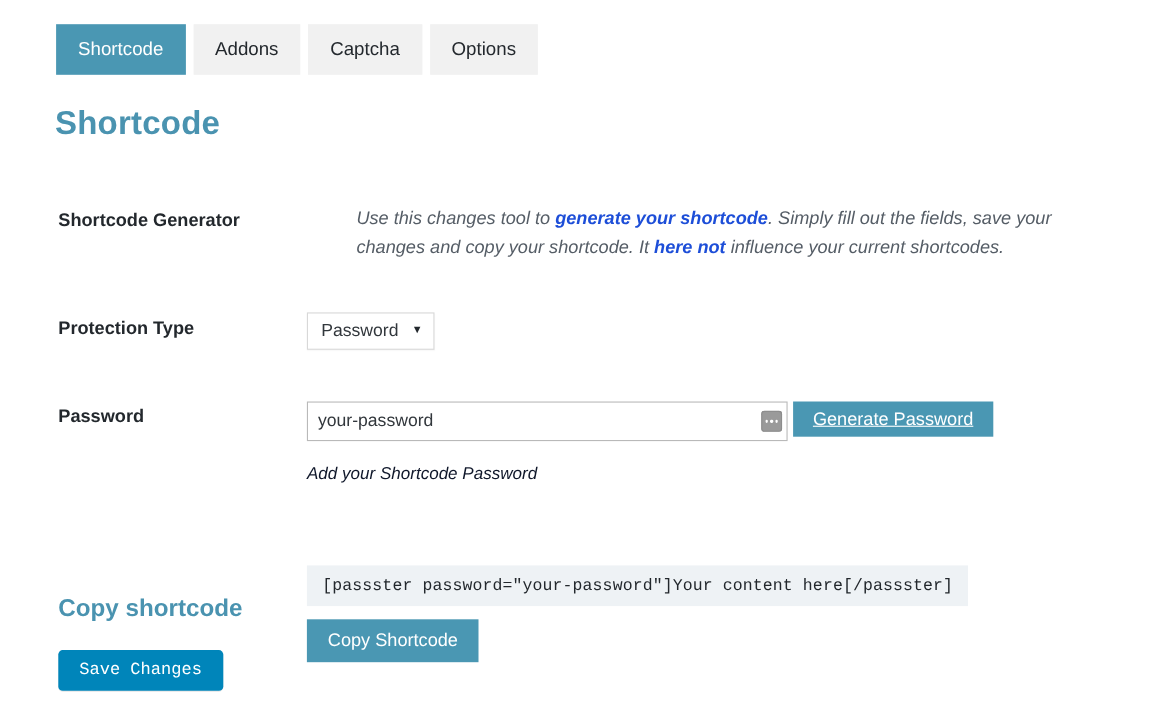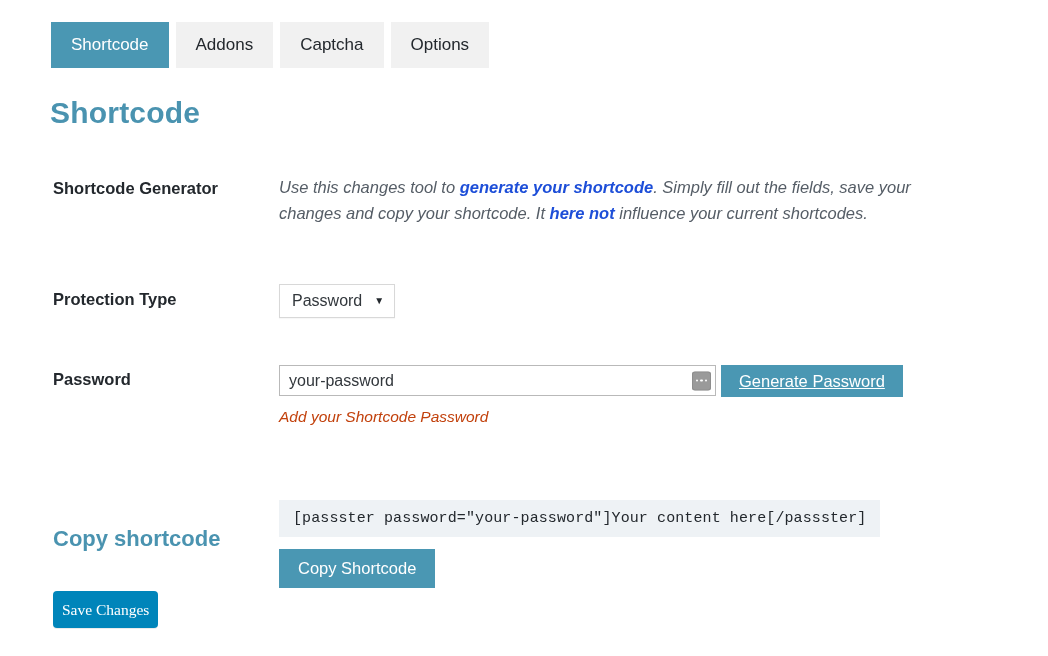--- a/index.html
+++ b/index.html
@@ -78,21 +78,21 @@
     color: #23282d;
     line-height: 1.2;
   }
   .field-label.accent {
     color: #4a93b0;
     font-weight: bold;
     font-size: 22px;
   }
 
   
-  #row-generator { top: 0px; }
+  #row-generator { top: 12px; gap: 45px; }
   #row-protection { margin-top: 58px; }
   #row-password { margin-top: 47px; }
   #row-copy { margin-top: 74px; }
 
   
   .description {
     font-style: italic;
     font-size: 16.5px;
     color: #555d66;
     line-height: 1.55;
@@ -131,21 +131,21 @@
   }
 
   
   .pw-line {
     display: flex;
     align-items: stretch;
   }
   .pw-input-wrap {
     position: relative;
     width: 437px;
-    height: 31px;
+    height: 36px;
     box-sizing: border-box;
   }
   .pw-input {
     width: 100%;
     height: 100%;
     box-sizing: border-box;
     border: 1px solid #b9b9b9;
     background: #ffffff;
     font-family: "Liberation Sans", sans-serif;
     font-size: 16px;
@@ -185,22 +185,22 @@
     font-size: 16.5px;
     padding: 0 18px;
     height: 32px;
     cursor: pointer;
     white-space: nowrap;
     text-decoration: underline;
   }
   .help-text {
     font-style: italic;
     font-size: 15.5px;
-    color: #c2410c;
-    margin-top: 11px;
+    color: #0f172a;
+    margin-top: 21px;
   }
 
   
   .code-block {
     background: #eef2f5;
     font-family: "Liberation Mono", monospace;
     font-size: 15px;
     color: #23282d;
     padding: 10px 14px;
     display: inline-block;
@@ -222,23 +222,23 @@
 
   
   .btn-save {
     position: absolute;
     left: 53px;
     top: 591px;
     background: #0085ba;
     color: #ffffff;
     border: none;
     border-radius: 4px;
-    font-family: Liberation Serif, serif;
+    font-family: Liberation Mono, monospace;
     font-size: 15.5px;
-    padding: 10px 9px;
+    padding: 10px 19px;
     cursor: pointer;
     line-height: 1.1;
     box-shadow: 0 1px 0 rgba(0,0,0,0.08);
   }
 </style>
 </head>
 <body>
 
 <div class="tab-bar">
   <div class="tab active">Shortcode</div>

